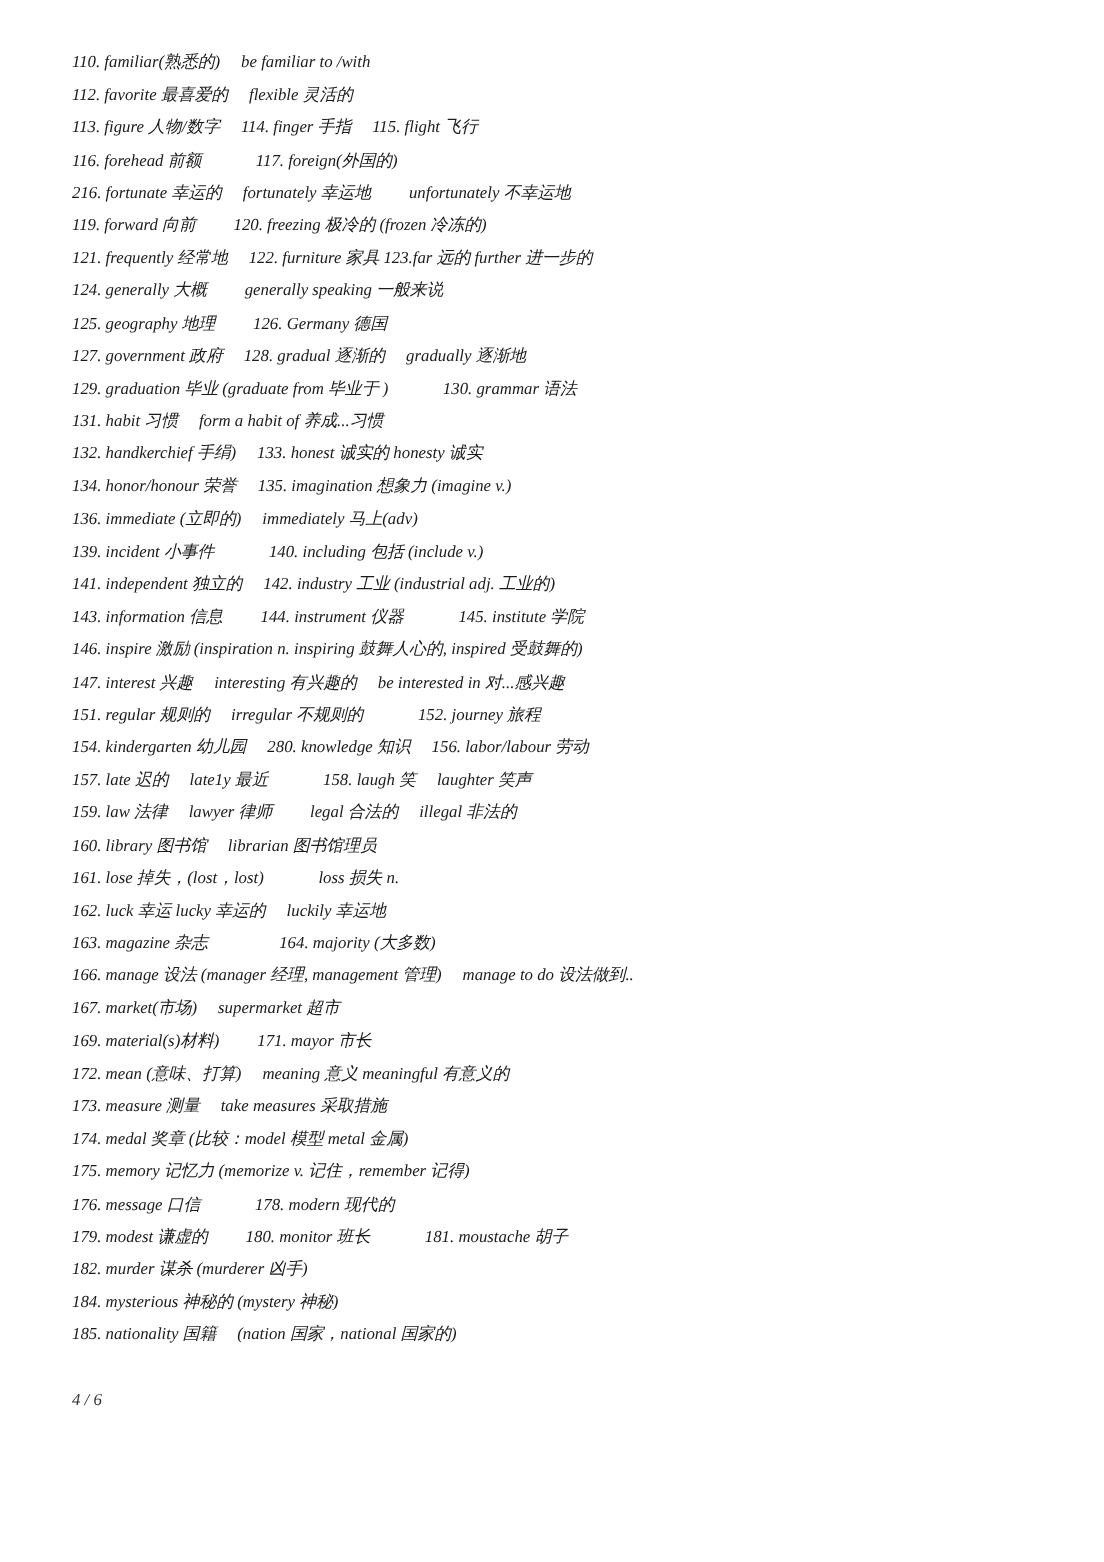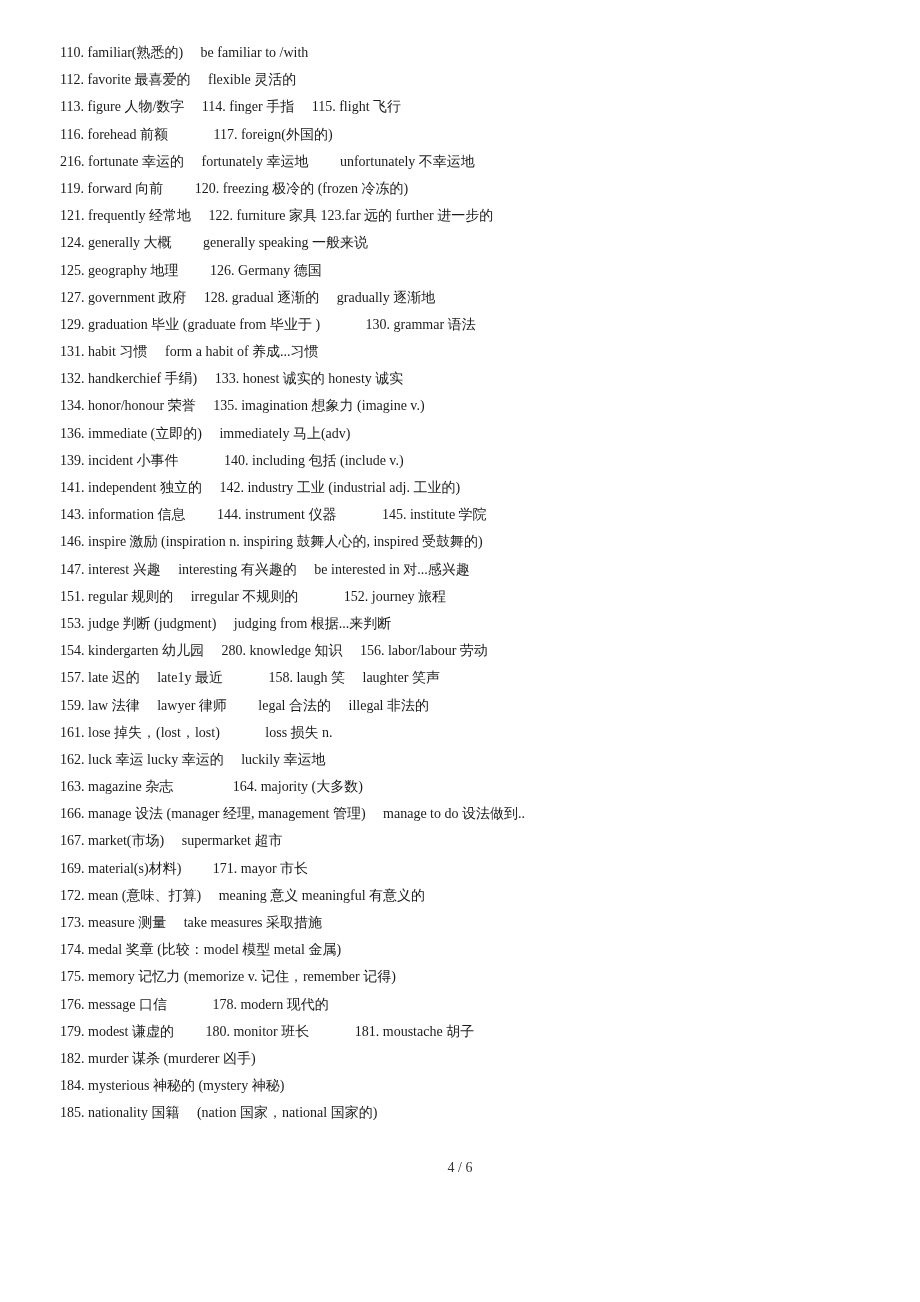--- a/index.html
+++ b/index.html
@@ -1,38 +1,39 @@
 <!DOCTYPE html>
 <html><head>
   <meta charset="utf-8">
   <style>
     * {
       margin: 0;
       padding: 0;
       box-sizing: border-box;
+      font-style: italic;
     }
     body {
       background: #ffffff;
       font-family: "SimSun", "宋体", "Times New Roman", serif;
       font-size: 14px;
       color: #1a1a1a;
       width: 920px;
       min-height: 1302px;
       padding: 40px 60px 60px 60px;
       line-height: 1.75;
     }
     .content-area {
       width: 100%;
     }
     .line {
       margin-bottom: 2px;
       line-height: 1.8;
     }
     .page-footer {
-      text-align: center;
+      text-align: left;
       margin-top: 30px;
       font-size: 14px;
       color: #333;
     }
   </style>
 </head>
 <body>
 
 <div class="content-area">
   <div id="lines-container">
@@ -50,24 +51,24 @@
       <div class="line">131. habit 习惯　 form a habit of 养成...习惯</div>
       <div class="line">132. handkerchief 手绢)　 133. honest 诚实的 honesty 诚实</div>
       <div class="line">134. honor/honour 荣誉　 135. imagination 想象力 (imagine v.)</div>
       <div class="line">136. immediate (立即的)　 immediately 马上(adv)</div>
       <div class="line">139. incident 小事件　　　 140. including 包括 (include v.)</div>
       <div class="line">141.  independent 独立的　 142. industry 工业 (industrial adj. 工业的)</div>
       <div class="line">143. information 信息　　 144. instrument 仪器　　　 145. institute 学院</div>
       <div class="line">146. inspire 激励 (inspiration n. inspiring 鼓舞人心的, inspired 受鼓舞的)</div>
       <div class="line">147. interest 兴趣　 interesting 有兴趣的　 be interested in 对...感兴趣</div>
       <div class="line">151. regular 规则的　 irregular 不规则的　　　 152. journey 旅程</div>
-      <div class="line">153. judge 判断 (judgment)　 judging from 根据...来判断</div>
       <div class="line">154. kindergarten 幼儿园　 280. knowledge 知识　 156. labor/labour 劳动</div>
       <div class="line">157. late 迟的　 late1y 最近　　　 158. laugh 笑　 laughter 笑声</div>
       <div class="line">159. law 法律　 lawyer 律师　　 legal 合法的　 illegal 非法的</div>
+      <div class="line">160. library 图书馆　 librarian 图书馆理员</div>
       <div class="line">161. lose 掉失，(lost，lost)　　　 loss 损失 n.</div>
       <div class="line">162. luck 幸运 lucky 幸运的　 luckily 幸运地</div>
       <div class="line">163. magazine 杂志　　　　 164. majority (大多数)</div>
       <div class="line">166. manage 设法 (manager 经理, management 管理)　 manage to do 设法做到..</div>
       <div class="line">167. market(市场)　 supermarket 超市</div>
       <div class="line">169. material(s)材料)　　 171. mayor 市长</div>
       <div class="line">172. mean (意味、打算)　 meaning 意义 meaningful 有意义的</div>
       <div class="line">173. measure 测量　 take measures 采取措施</div>
       <div class="line">174. medal 奖章 (比较：model 模型 metal 金属)</div>
       <div class="line">175. memory 记忆力 (memorize v. 记住，remember 记得)</div>

